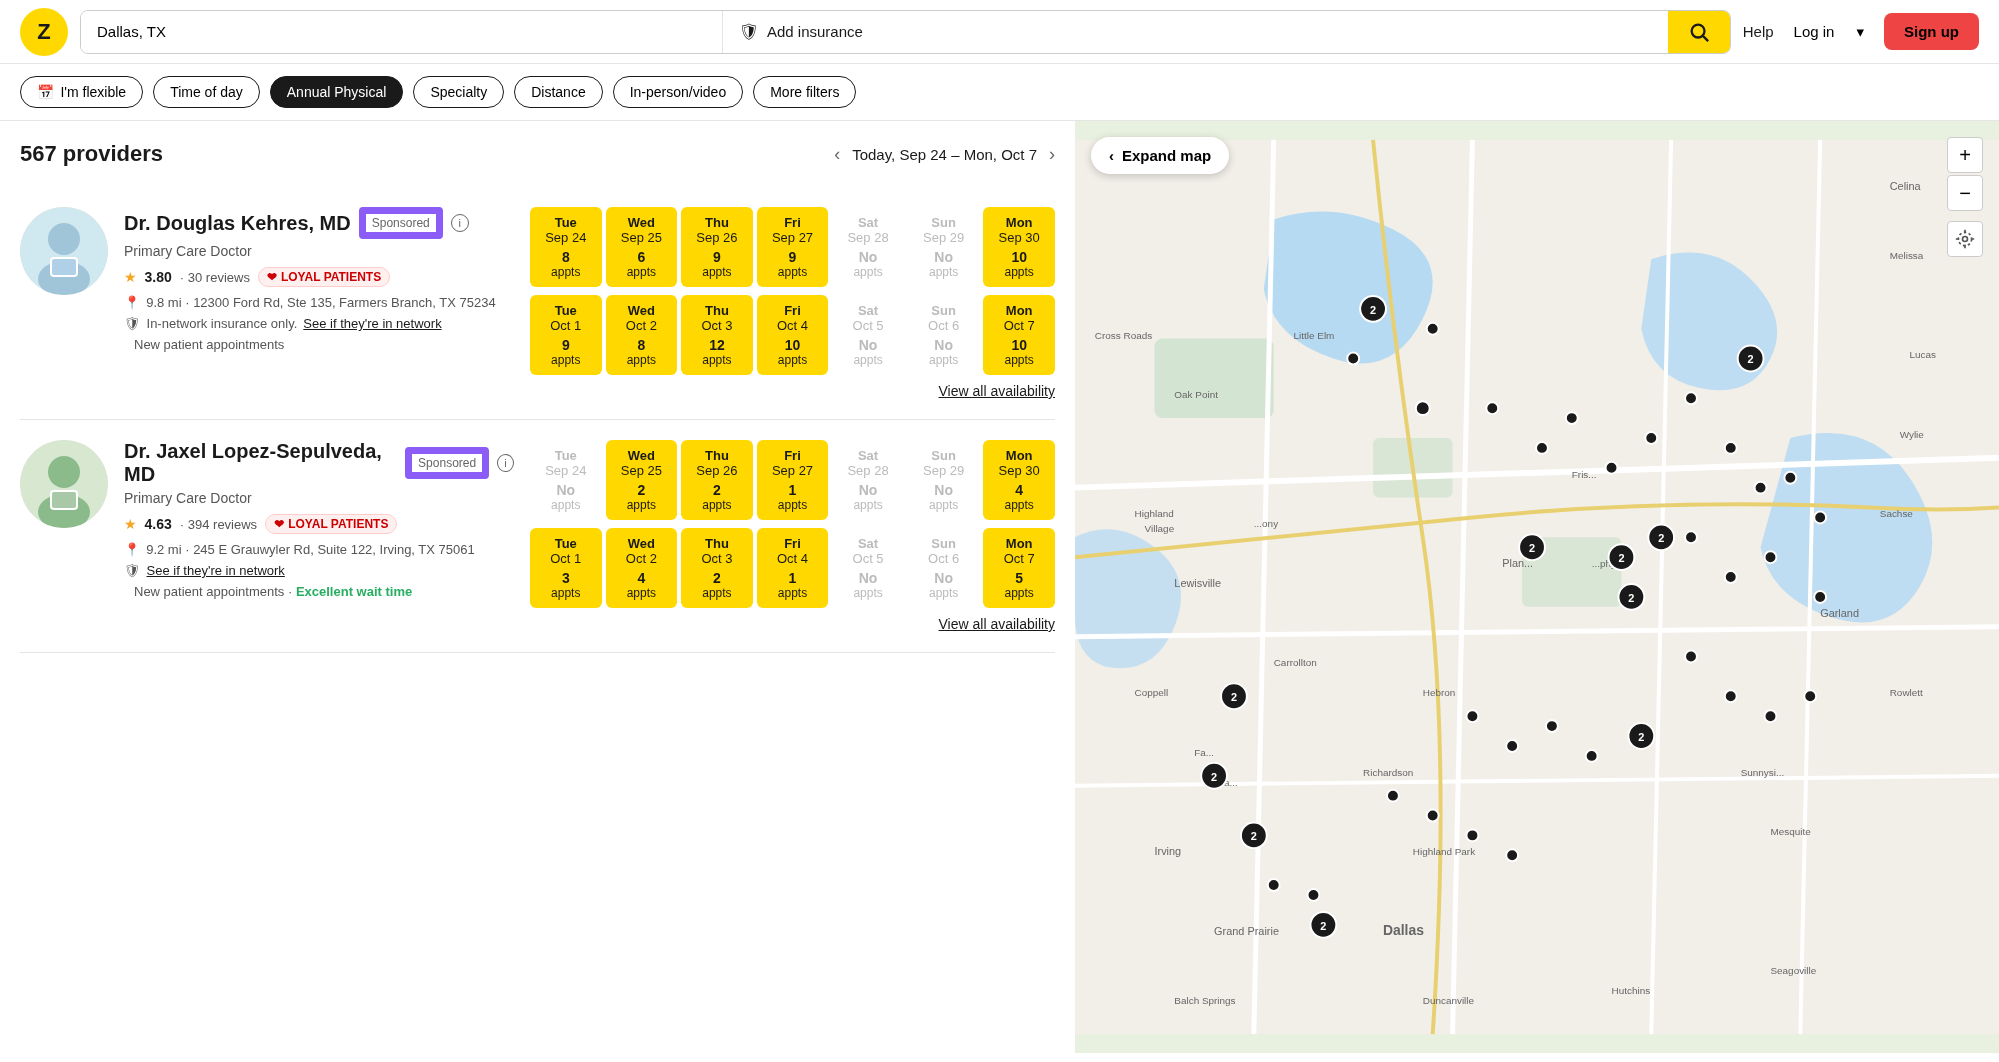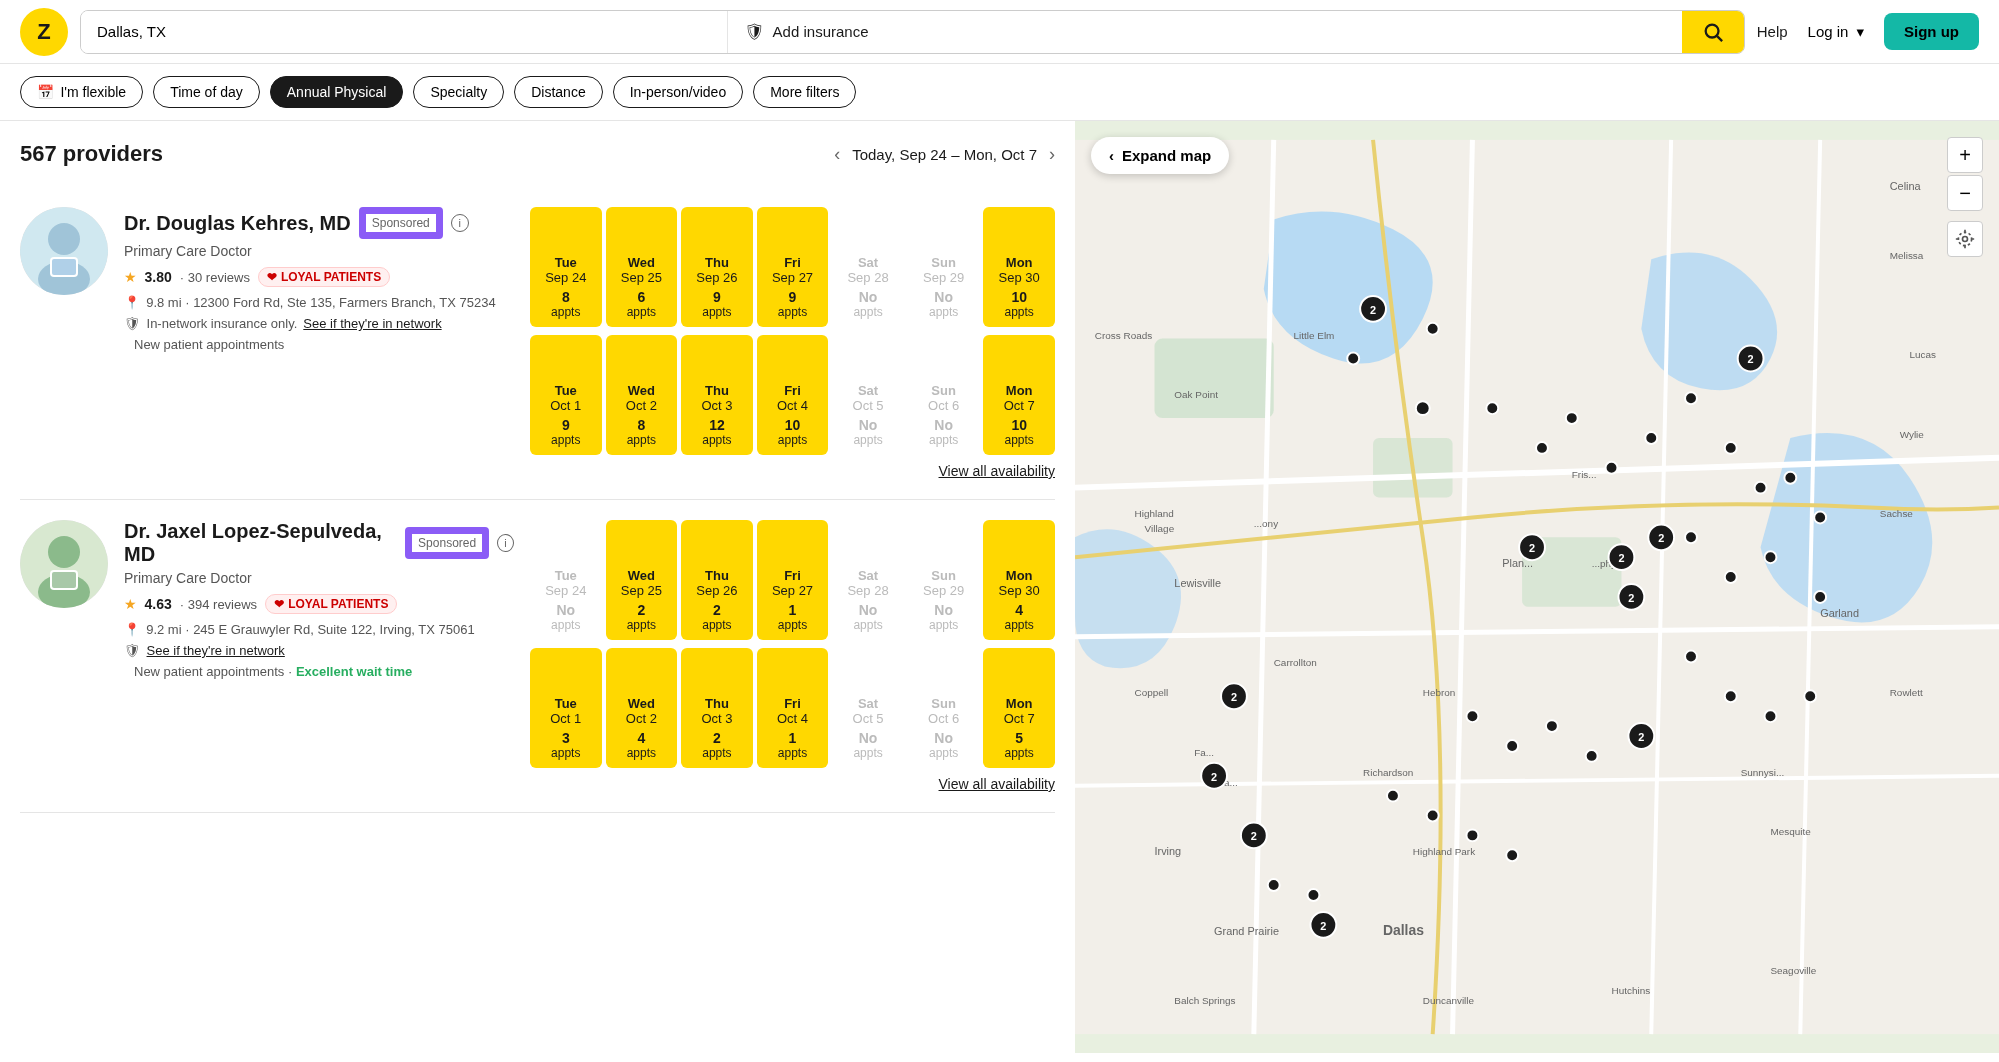--- a/index.html
+++ b/index.html
@@ -69,25 +69,25 @@
     }
     .search-btn svg { width: 22px; height: 22px; }
     .header-right {
       display: flex;
       align-items: center;
       gap: 20px;
       margin-left: auto;
     }
     .help-link { font-size: 15px; color: #1a1a1a; text-decoration: none; cursor: pointer; }
     .login-btn {
-      display: flex; align-items: center; gap: 8px;
+      display: flex; align-items: center; gap: 22px;
       background: none; border: none; font-size: 15px; cursor: pointer; font-weight: 500;
     }
     .signup-btn {
-      background: #14b8a6;
+      background: #ef4444;
       border: none;
       padding: 10px 20px;
       border-radius: 8px;
       font-weight: 700;
       font-size: 15px;
       cursor: pointer;
     }
 
     
     .filter-bar {
@@ -202,21 +202,21 @@
       display: flex;
       flex-direction: column;
       align-items: center;
       padding: 8px 4px;
       border-radius: 6px;
       min-width: 70px;
       cursor: pointer;
     }
     .cal-day.available { background: #ffd800; }
     .cal-day.unavailable { background: #fff; color: #bbb; }
-    .cal-day-name { font-size: 13px; font-weight: 600; margin-top: 40px; }
+    .cal-day-name { font-size: 13px; font-weight: 600; }
     .cal-day-date { font-size: 13px; margin-bottom: 4px; }
     .cal-appts { font-size: 14px; font-weight: 700; }
     .cal-appts-label { font-size: 12px; }
     .view-all-link {
       text-align: right;
       font-size: 14px;
       color: #1a1a1a;
       text-decoration: underline;
       cursor: pointer;
       margin-top: 8px;

